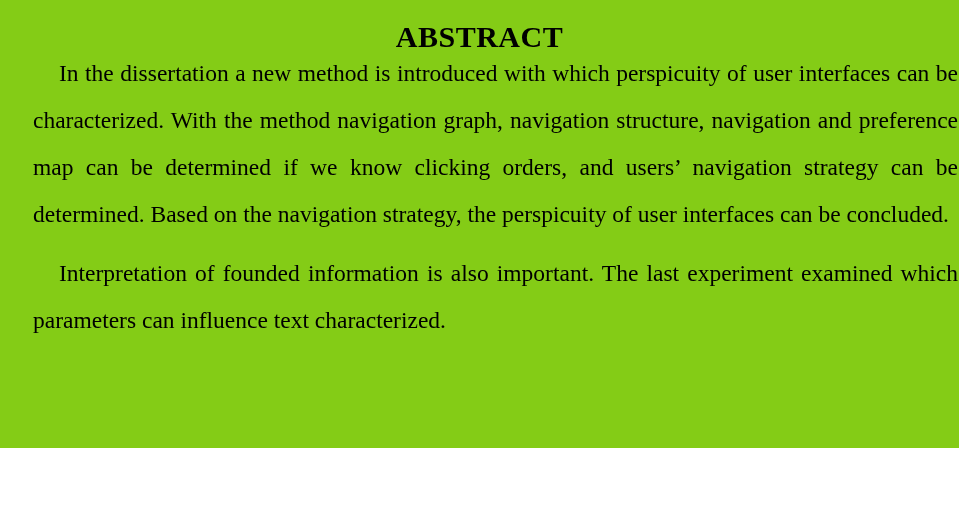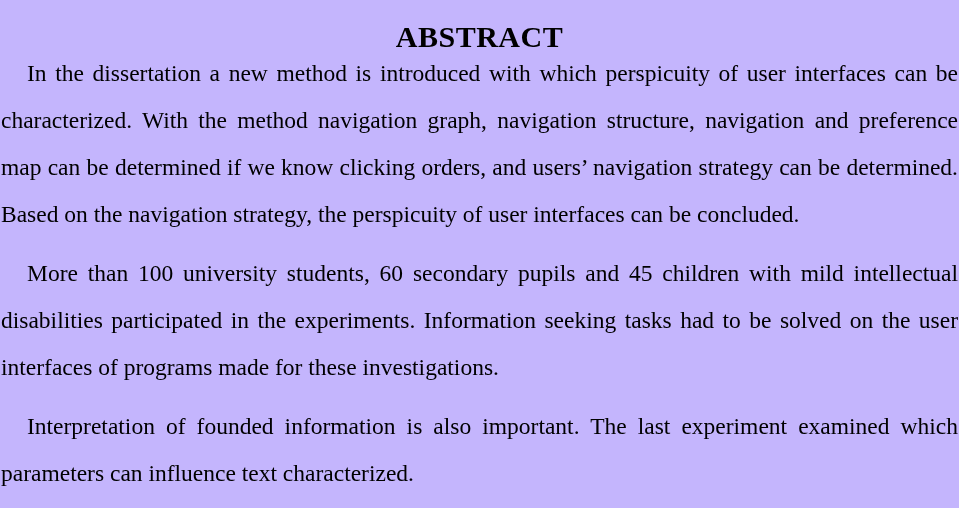--- a/index.html
+++ b/index.html
@@ -12,22 +12,22 @@
     height: 508px;
     overflow: hidden;
     font-family: "Liberation Serif", "DejaVu Serif", serif;
     color: #000000;
     -webkit-font-smoothing: antialiased;
   }
 
   .page {
     position: relative;
     width: 959px;
-    height: 508px;
-    background: #c4b5fd;
+    height: 448px;
+    background: #84cc16;
     box-sizing: border-box;
   }
 
   .doc-title {
     position: absolute;
     left: 0;
     right: 0;
     top: 0px;
     text-align: center;
     font-weight: bold;
@@ -45,20 +45,21 @@
   }
 
   p.para {
     margin: 0;
     font-size: 23.5px;
     line-height: 47px;
     text-align: justify;
     text-justify: inter-word;
     font-family: "Liberation Serif", "DejaVu Serif", serif;
     word-spacing: 0px;
+    padding-left: 32px;
   }
 
   p.para.indent {
     text-indent: 26px;
   }
 
   p.gap-para {
     margin-top: 12px;
   }
 </style>
@@ -66,19 +67,18 @@
 <body>
 
 <div class="page">
 
   <h1 class="doc-title">ABSTRACT</h1>
 
   <div class="body-block">
 
     <p class="para indent">In the dissertation a new method is introduced with which perspicuity of user interfaces can be characterized. With the method navigation graph, navigation structure, navigation and preference map can be determined if we know clicking orders, and users’ navigation strategy can be determined. Based on the navigation strategy, the perspicuity of user interfaces can be concluded.</p>
 
-    <p class="para indent gap-para">More than 100 university students, 60 secondary pupils and 45 children with mild intellectual disabilities participated in the experiments. Information seeking tasks had to be solved on the user interfaces of programs made for these investigations.</p>
 
     <p class="para indent gap-para">Interpretation of founded information is also important. The last experiment examined which parameters can influence text characterized.</p>
 
   </div>
 
 </div>
 
 </body></html>

